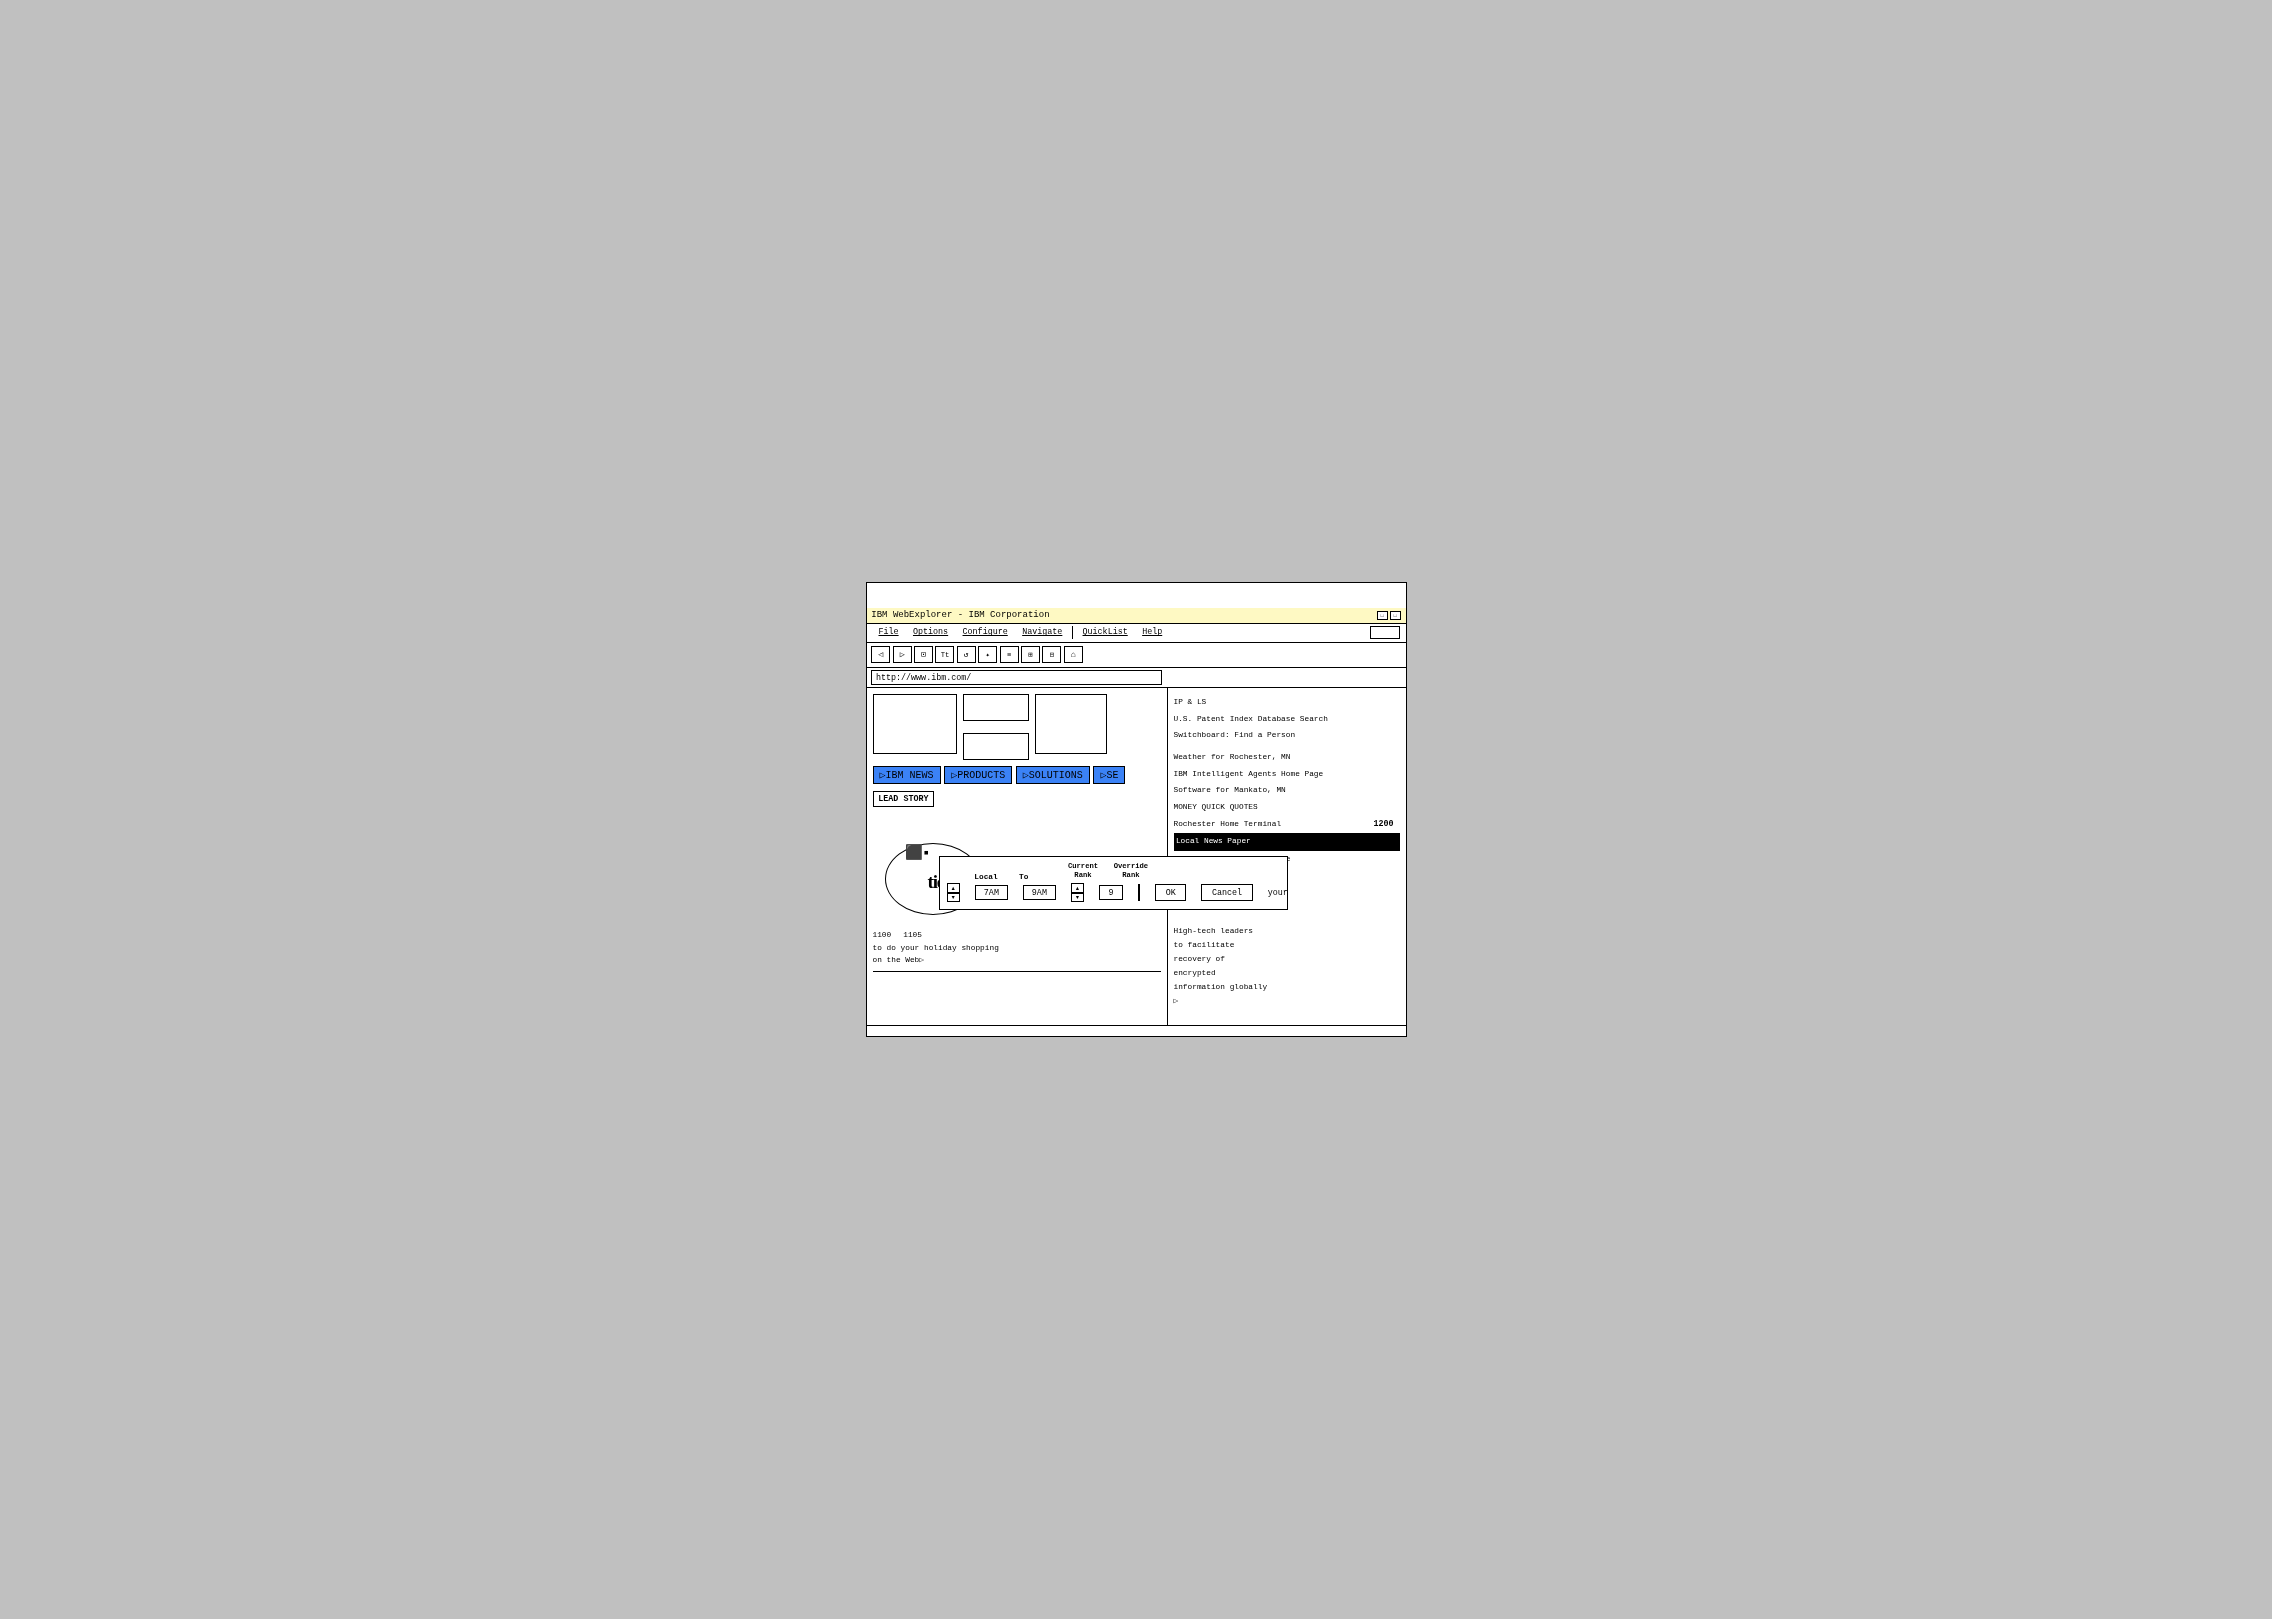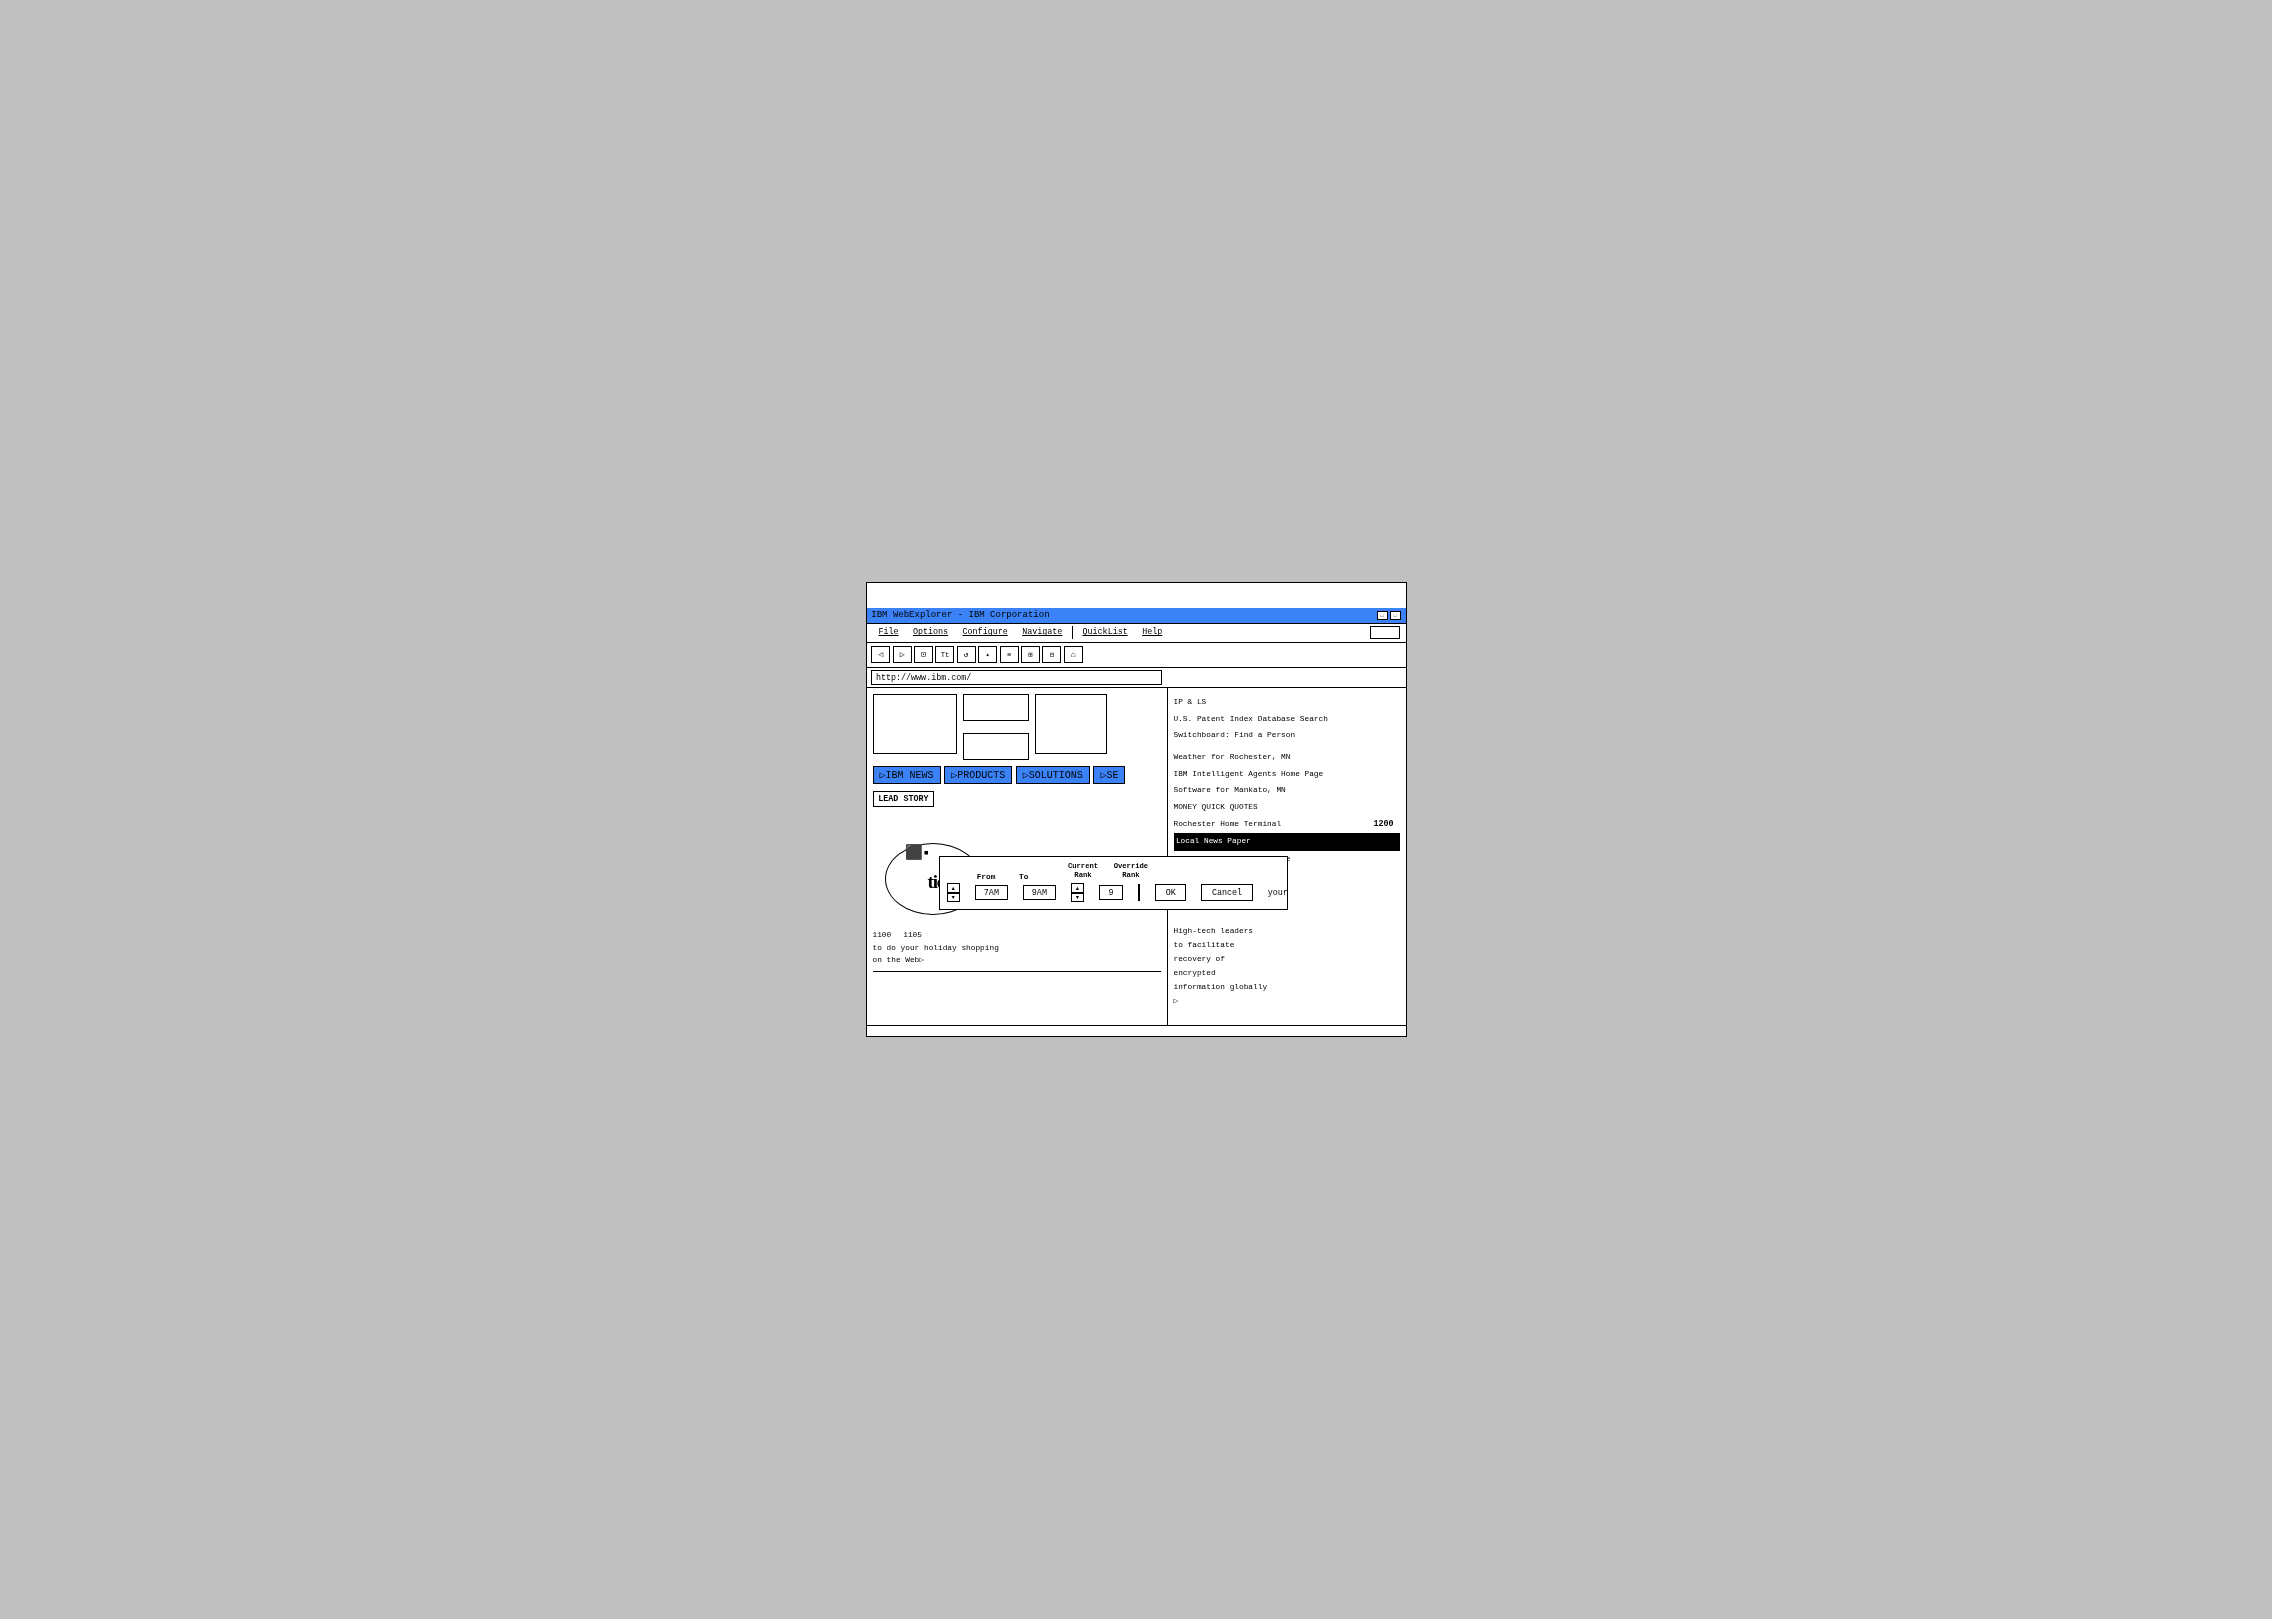--- a/index.html
+++ b/index.html
@@ -21,21 +21,21 @@
 
     .window {
       background: #ffffff;
       border: 1.2px solid #000;
       width: 541px;
       min-height: 385px;
       position: relative;
     }
 
     .title-bar {
-      background: #3b82f6;
+      background: #fef9c3;
       border-bottom: 1.2px solid #000;
       padding: 2.4px 4.8px;
       display: flex;
       align-items: center;
       justify-content: space-between;
       margin-top: 25px;
     }
 
     .title-text {
       font-size: 9px;
@@ -413,21 +413,21 @@
       </div>
 
       
       <div class="separator-line"></div>
 
       
       <div class="schedule-dialog">
 
         <div style="display:flex; align-items:flex-end; gap:4.8px; margin-bottom:2.4px;">
           <div style="min-width:18px;"></div>
-          <div style="text-align:center; min-width:33px; font-size:7.8px; font-weight:bold;">From</div>
+          <div style="text-align:center; min-width:33px; font-size:7.8px; font-weight:bold;">Local</div>
           <div style="text-align:center; min-width:33px; font-size:7.8px; font-weight:bold;">To</div>
           <div style="min-width:18px;"></div>
           <div style="text-align:center; min-width:24px; font-size:7.2px; font-weight:bold; line-height:1.3;">Current<br>Rank</div>
           <div style="min-width:6px;"></div>
           <div style="text-align:center; min-width:30px; font-size:7.2px; font-weight:bold; line-height:1.3;">Override<br>Rank</div>
         </div>
 
         <div style="display:flex; align-items:center; gap:15px;">
 
           <div style="display:flex; flex-direction:column;">

